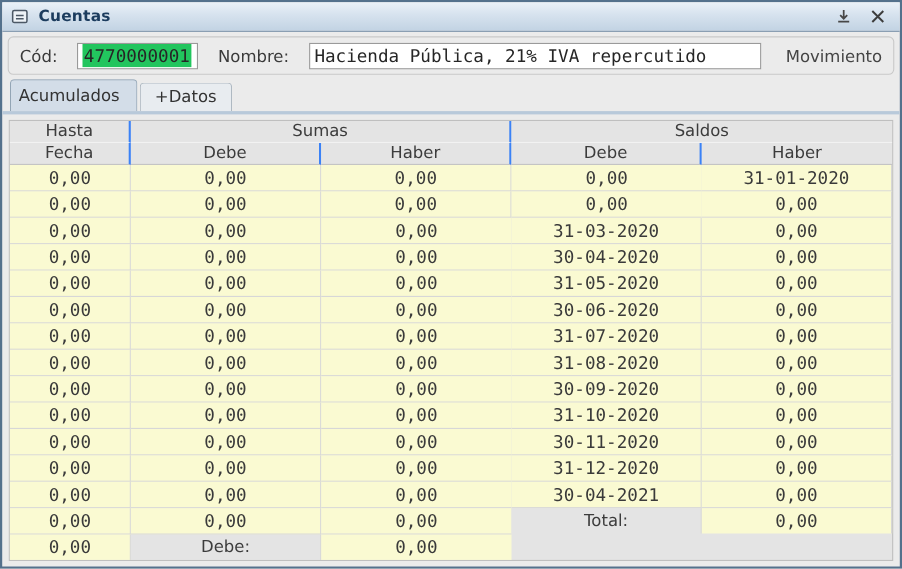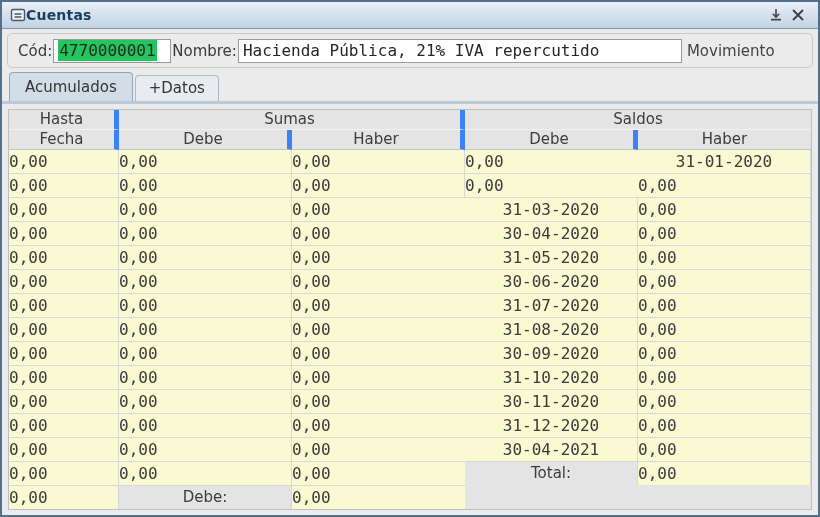--- a/index.html
+++ b/index.html
@@ -13,35 +13,35 @@
     display:flex; flex-direction:column;
     overflow:hidden;
   }
 
   
   .titlebar{
     height:27px; flex:0 0 27px;
     background:linear-gradient(#EAF1F8 0%, #D6E2EE 45%, #C2D3E3 100%);
     border-bottom:1px solid #8096AC;
     display:flex; align-items:center;
-    padding:0 9px 0 8px; 
+    padding:0 9px 0 8px; gap:9px;
   }
   .titlebar .title{
     font-size:14px; font-weight:bold; color:#1C3C5E; letter-spacing:.2px;
   }
   .titlebar .spacer{ flex:1; }
   .win-btn{ width:22px; height:20px; display:flex; align-items:center; justify-content:center; cursor:default; }
 
   
   .form-frame{
     margin:4px 5px 1px 5px;
     height:35px; flex:0 0 35px;
     border:1px solid #C9C9C9; border-radius:5px;
     display:flex; align-items:center;
-    padding:0 10px; gap:1px;
+    padding:0 10px; gap:18px;
     background:#EBEBEB;
   }
   .lbl{ font-size:15px; color:#3A3A3A; white-space:nowrap; }
   .inputbox{
     background:#FFFFFF; border:1px solid #9A9A9A;
     height:24px; display:flex; align-items:center;
     font-family:"DejaVu Sans Mono","Liberation Mono",monospace;
     font-size:16px; color:#262626;
     padding:0 4px; white-space:nowrap; overflow:hidden;
   }
@@ -57,55 +57,55 @@
     border:1px solid #AFB9C2; border-bottom:none;
     border-radius:4px 4px 0 0;
     font-size:15px; color:#333;
     background:#E8ECF0;
     padding:3px 13px 4px 13px;
     margin-right:2px;
     position:relative; z-index:2; cursor:default;
   }
   .tab.active{
     background:#D3DDE8; border-color:#93A5B5;
-    padding:5px 15px 5px 15px;
+    padding:5px 15px 5px 7px;
   }
   .tabline{ position:absolute; left:0; right:0; bottom:0; height:3px; background:#B8C9DA; z-index:1; }
 
   
   .tablewrap{ margin:5px 6px 0 6px; }
   .grid{
     display:grid;
     grid-template-columns:110px 173px 173px 173px 173px;
     border:1px solid #BFBFBF;
     width:804px;
     background:#E4E4E4;
   }
   .hc{
     background:#E4E4E4; color:#3C3C3C;
     font-size:15px; text-align:center;
     height:20px; line-height:19px;
   }
   .h1{ border-bottom:1px solid #F2F2F2; }
   .h2{ border-bottom:1px solid #C4C4C4; }
-  .hsep{ border-right:5px solid #3b82f6; }
+  .hsep{ border-right:2px solid #3b82f6; }
   .span2{ grid-column:span 2; }
 
   .cell{
     background:#FAFAD2;
     font-family:"DejaVu Sans Mono","Liberation Mono",monospace;
     font-size:16px; color:#3A3A3A;
     height:24px; line-height:23px;
     border-bottom:1px solid #D7D7D7;
     border-right:1px solid #D7D7D7;
     white-space:nowrap; overflow:hidden;
   }
   .cell.lastcol{ border-right:none; }
   .cell.date{ text-align:center; }
-  .cell.val{ text-align:left; }
+  .cell.val{ text-align:center; }
   .frow .cell{ border-bottom:none; height:23px; }
   .flabel{
     background:#E4E4E4;
     font-family:"DejaVu Sans","Liberation Sans",sans-serif;
     font-size:15px; color:#3C3C3C; text-align:center;
   }
   svg{ display:block; }
 </style>
 </head>
 <body>

